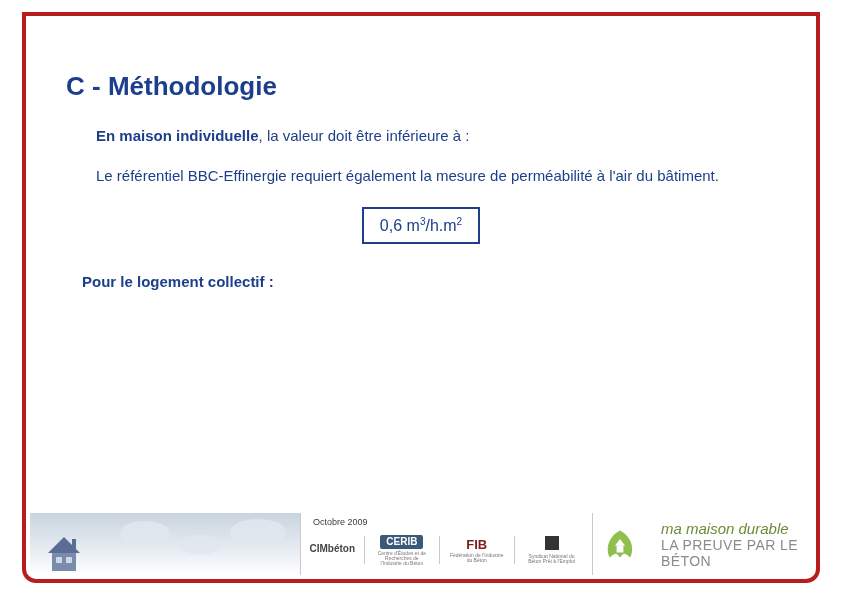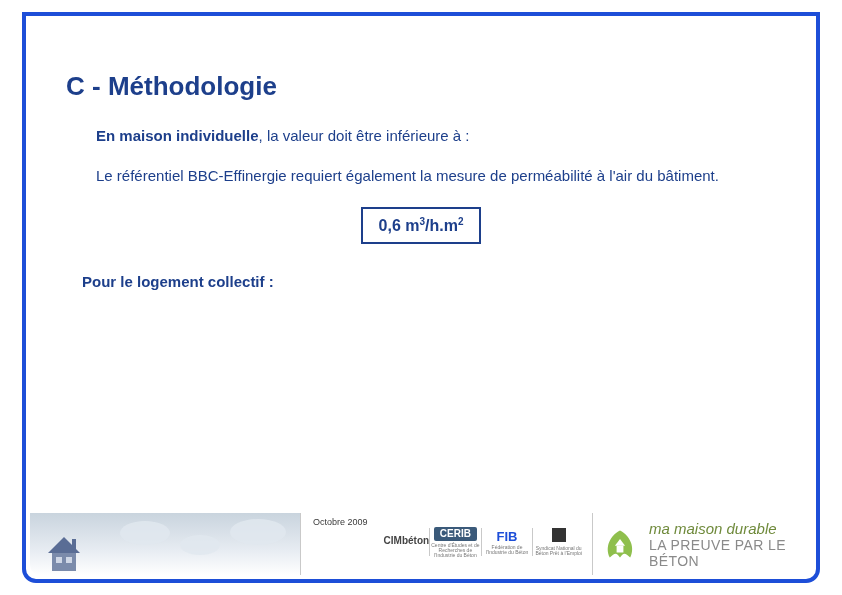--- a/index.html
+++ b/index.html
@@ -9,21 +9,21 @@
     font-family: Verdana, Geneva, sans-serif;
     background: #fff;
     position: relative;
   }
   .slide-frame {
     position: absolute;
     top: 12px;
     left: 22px;
     right: 22px;
     bottom: 12px;
-    border: 4px solid #1d4ed8;
+    border: 4px solid #b91c1c;
     border-radius: 0 0 14px 14px;
     background: #fff;
   }
   .content {
     padding: 55px 40px 0 40px;
   }
   .title {
     font-size: 26px;
     font-weight: bold;
     color: #1d3f8b;
@@ -38,21 +38,21 @@
   }
   .box-row {
     display: flex;
     justify-content: center;
     margin: 12px 0 28px 0;
   }
   .value-box {
     border: 2px solid #1d3f8b;
     padding: 7px 16px;
     font-size: 16px;
-    font-weight: bold;
+    font-weight: normal;
     color: #1d3f8b;
     display: inline-block;
   }
   .value-box sup { font-size: 10px; vertical-align: super; }
   .footer {
     position: absolute;
     left: 4px;
     right: 4px;
     bottom: 4px;
     height: 62px;
@@ -82,21 +82,21 @@
     left: 12px;
     bottom: 2px;
     width: 44px;
     height: 40px;
   }
   .footer-mid {
     flex: 1;
     background: #fff;
     border-left: 1px solid #c9c9c9;
     display: flex;
-    flex-direction: row;
+    flex-direction: column;
   }
   .date-row {
     padding: 4px 12px 2px 12px;
     font-size: 9px;
     color: #3a3a3a;
   }
   .logo-row {
     flex: 1;
     display: flex;
     align-items: center;
@@ -115,21 +115,21 @@
   .logo-box .sub { font-size: 5px; font-weight: normal; color: #777; margin-top: 2px; max-width: 56px; text-align: center; }
   .sep { width: 1px; height: 28px; background: #c9c9c9; }
   .footer-right {
     width: 220px;
     background: #fff;
     border-left: 1px solid #c9c9c9;
     border-radius: 0 0 10px 0;
     display: flex;
     align-items: center;
     padding: 0 10px;
-    gap: 12px;
+    gap: 24px;
   }
   .leaf {
     width: 34px;
     height: 34px;
     flex-shrink: 0;
   }
   .brand-text .l1 {
     font-family: cursive, "Comic Sans MS", sans-serif;
     font-size: 15px;
     color: #6f8a3b;
@@ -192,21 +192,21 @@
           <span>CIMbéton</span>
           <span class="sub"></span>
         </div>
         <div class="sep"></div>
         <div class="logo-box">
           <span style="background:#3b5a7a;color:#fff;padding:2px 6px;border-radius:2px;">CERIB</span>
           <span class="sub">Centre d'Études et de Recherches de l'Industrie du Béton</span>
         </div>
         <div class="sep"></div>
         <div class="logo-box">
-          <span style="color:#1d4ed8;font-size:13px;">FIB</span>
+          <span style="color:#7f1d1d;font-size:13px;">FIB</span>
           <span class="sub">Fédération de l'Industrie du Béton</span>
         </div>
         <div class="sep"></div>
         <div class="logo-box">
           <span style="width:14px;height:14px;background:#333;display:inline-block;margin-bottom:2px;"></span>
           <span class="sub">Syndicat National du Béton Prêt à l'Emploi</span>
         </div>
       </div>
     </div>
 

